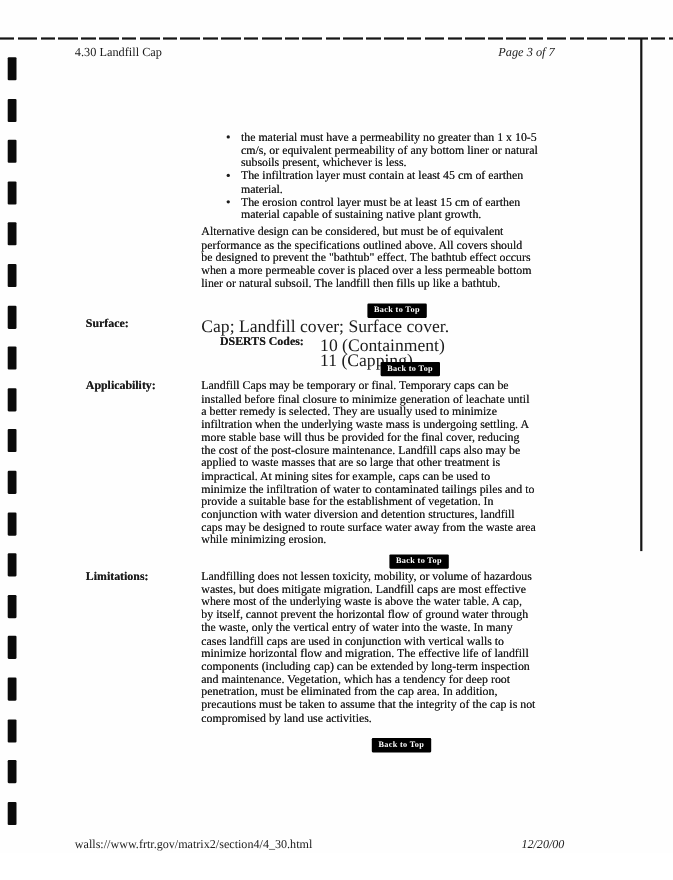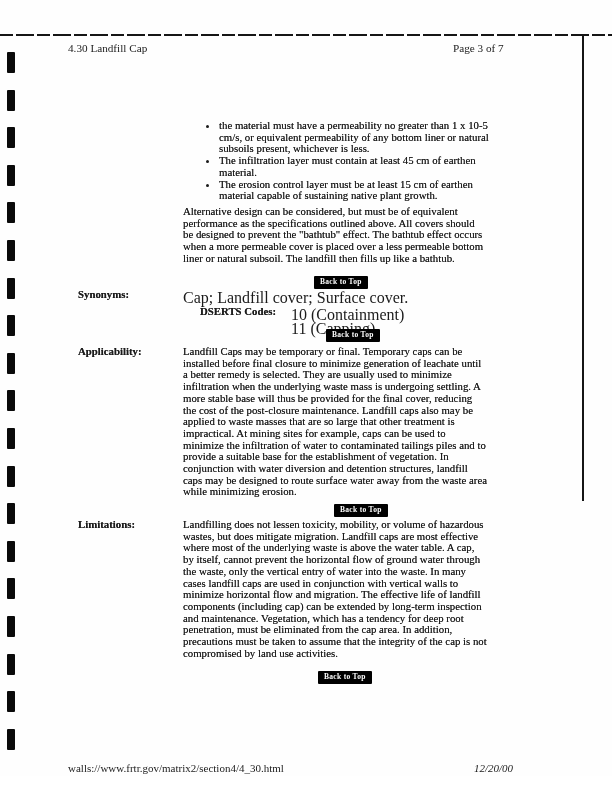--- a/index.html
+++ b/index.html
@@ -24,21 +24,21 @@
   .bottom-rule {
     position: absolute; left: 0; top: 791px; width: 588px; height: 3px;
     background: repeating-linear-gradient(90deg, #0a0a0a 0 54px, transparent 54px 58px);
   }
   .mark {
     position: absolute; left: 7px; width: 8px; height: 21px;
     background: #0a0a0a; border-radius: 1px;
   }
   
   .header-title { position: absolute; left: 68px; top: 42px; font-size: 11.2px; }
-  .header-page  { position: absolute; left: 453px; top: 42px; font-size: 11.2px; }
+  .header-page  { position: absolute; left: 453px; top: 42px; font-size: 11.2px; font-style: italic; }
   .footer-url   { position: absolute; left: 68px; top: 762px; font-size: 11px; }
   .footer-date  { position: absolute; left: 474px; top: 762px; font-size: 11px; font-style: italic; }
   
   .para, .bullets li, .value, .label {
     font-size: 10.8px;
     line-height: 11.7px;
     text-shadow: 0 0 0.4px rgba(10,10,10,0.75);
   }
   .para { position: absolute; white-space: pre-line; }
   .bullets {
@@ -60,20 +60,21 @@
   
   .badge {
     position: absolute;
     background: #000; color: #fff;
     font-size: 7.5px; line-height: 1; font-weight: bold;
     letter-spacing: 0.3px;
     padding: 2px 6px 3px 6px;
     border-radius: 1px;
     text-decoration: none;
     font-family: "Liberation Serif", "DejaVu Serif", serif;
+    margin-left: 20px;
   }
   .b1 { left: 314px; top: 276px; }
   .b2 { left: 326px; top: 329px; }
   .b3 { left: 334px; top: 504px; }
   .b4 { left: 318px; top: 671px; }
 </style>
 </head>
 <body>
 
 <div class="page">
@@ -117,21 +118,21 @@
   </ul>
 
   <div class="para intro">Alternative design can be considered, but must be of equivalent
 performance as the specifications outlined above. All covers should
 be designed to prevent the "bathtub" effect. The bathtub effect occurs
 when a more permeable cover is placed over a less permeable bottom
 liner or natural subsoil. The landfill then fills up like a bathtub.</div>
 
   <a href="#" class="badge b1">Back to Top</a>
 
-  <div class="label syn-label">Synonyms:</div>
+  <div class="label syn-label">Surface:</div>
   <div class="syn-value">Cap; Landfill cover; Surface cover.</div>
   <div class="label dserts-label">DSERTS Codes:</div>
   <div class="dserts-c1">10 (Containment)</div>
   <div class="dserts-c2">11 (Capping)</div>
 
   <a href="#" class="badge b2">Back to Top</a>
 
   <div class="label app-label">Applicability:</div>
   <div class="para app-text">Landfill Caps may be temporary or final. Temporary caps can be
 installed before final closure to minimize generation of leachate until

